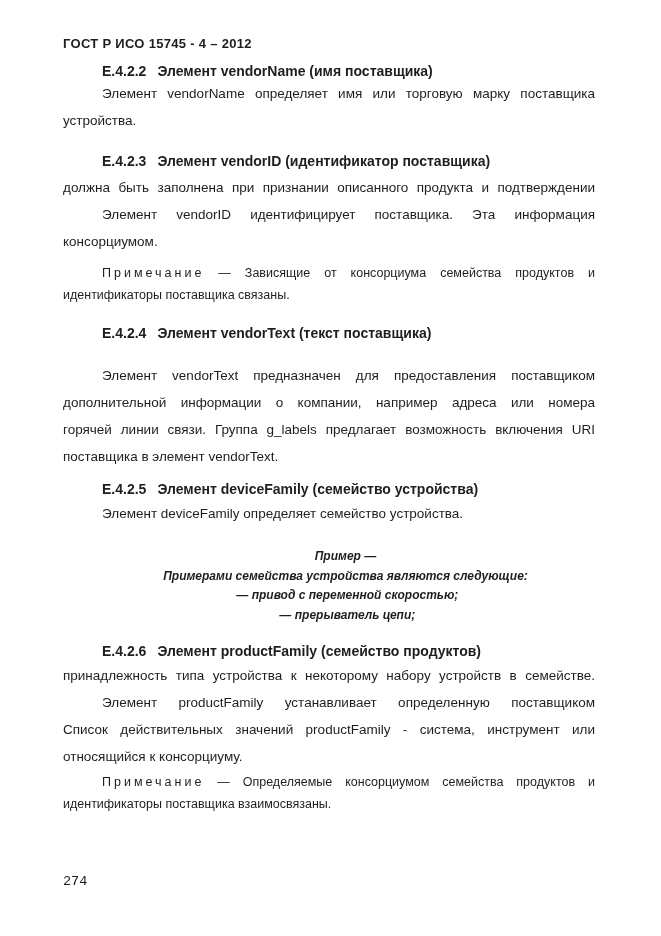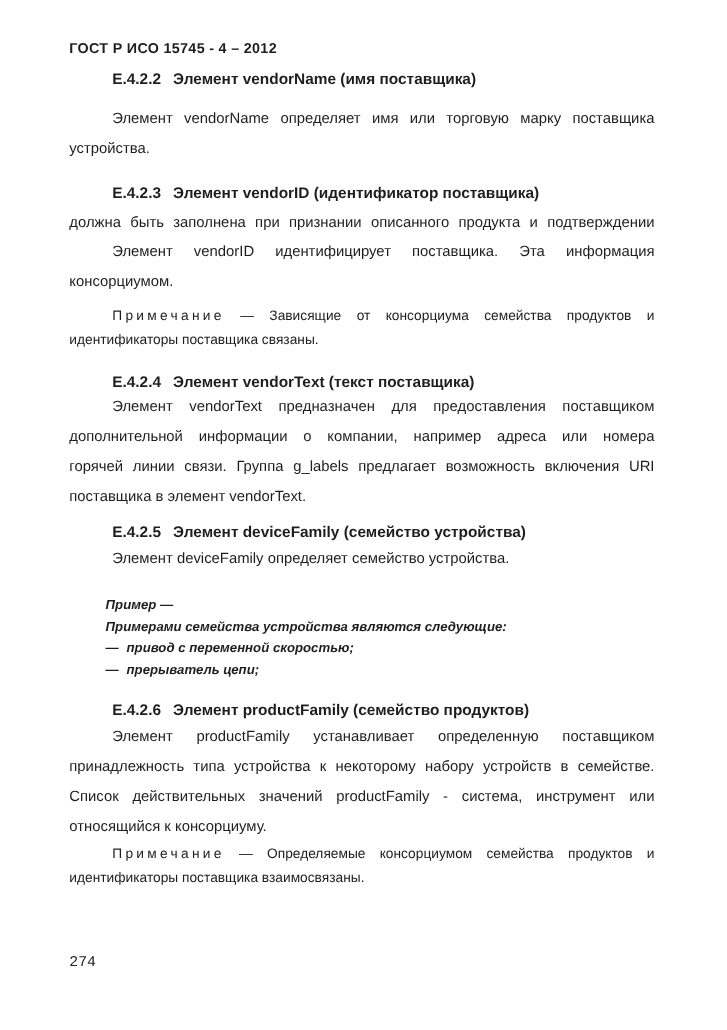--- a/index.html
+++ b/index.html
@@ -33,35 +33,36 @@
     display: block;
     text-align: justify;
     text-align-last: justify;
     -moz-text-align-last: justify;
   }
   .ln.last { text-align-last: left; -moz-text-align-last: left; }
   .ln.ind { text-indent: 39px; }
   .note { font-size: 12.5px; line-height: 22px; }
   .note .nlabel { letter-spacing: 3px; }
   .h-e422 { margin-top: 11px; }
-  .para-e422 { margin-top: 15px; }
+  .para-e422 { margin-top: 1px; }
   .h-e423 { margin-top: 19px; }
   .para-e423 { margin-top: 5px; }
   .note-e423 { margin-top: 7px; }
   .h-e424 { margin-top: 19px; }
-  .para-e424 { margin-top: 1px; }
+  .para-e424 { margin-top: 21px; }
   .h-e425 { margin-top: 11px; }
   .para-e425 { margin-top: 3px; }
   .example {
     margin-top: 20px;
     margin-left: 33px;
     font-size: 12px;
     line-height: 19.5px;
     font-weight: bold;
     font-style: italic;
+    text-align: center;
   }
   .xitem .xdash { display: inline-block; width: 19px; }
   .h-e426 { margin-top: 18px; }
   .para-e426 { margin-top: 3px; }
   .note-e426 { margin-top: 1px; }
   .pagenum {
     margin-top: 59px;
     font-family: Liberation Mono, monospace;
     font-size: 13.5px;
     line-height: 16px;
@@ -116,22 +117,22 @@
     <div>Пример —</div>
     <div>Примерами семейства устройства являются следующие:</div>
     <div class="xitem"><span class="xdash">—</span><span>привод с переменной скоростью;</span></div>
     <div class="xitem"><span class="xdash">—</span><span>прерыватель цепи;</span></div>
   </div>
 
   <div class="h h-e426">
     <span class="hnum">Е.4.2.6</span><span class="htitle">Элемент productFamily (семейство продуктов)</span>
   </div>
   <div class="para para-e426">
+    <span class="ln">принадлежность типа устройства к некоторому набору устройств в семействе.</span>
     <span class="ln ind">Элемент productFamily устанавливает определенную поставщиком</span>
-    <span class="ln">принадлежность типа устройства к некоторому набору устройств в семействе.</span>
     <span class="ln">Список действительных значений productFamily - система, инструмент или</span>
     <span class="ln last">относящийся к консорциуму.</span>
   </div>
   <div class="note note-e426">
     <span class="ln ind"><span class="nlabel">Примечание</span> <span>—</span> <span>Определяемые консорциумом семейства продуктов и</span></span>
     <span class="ln last">идентификаторы поставщика взаимосвязаны.</span>
   </div>
 
   <div class="pagenum">274</div>
 

